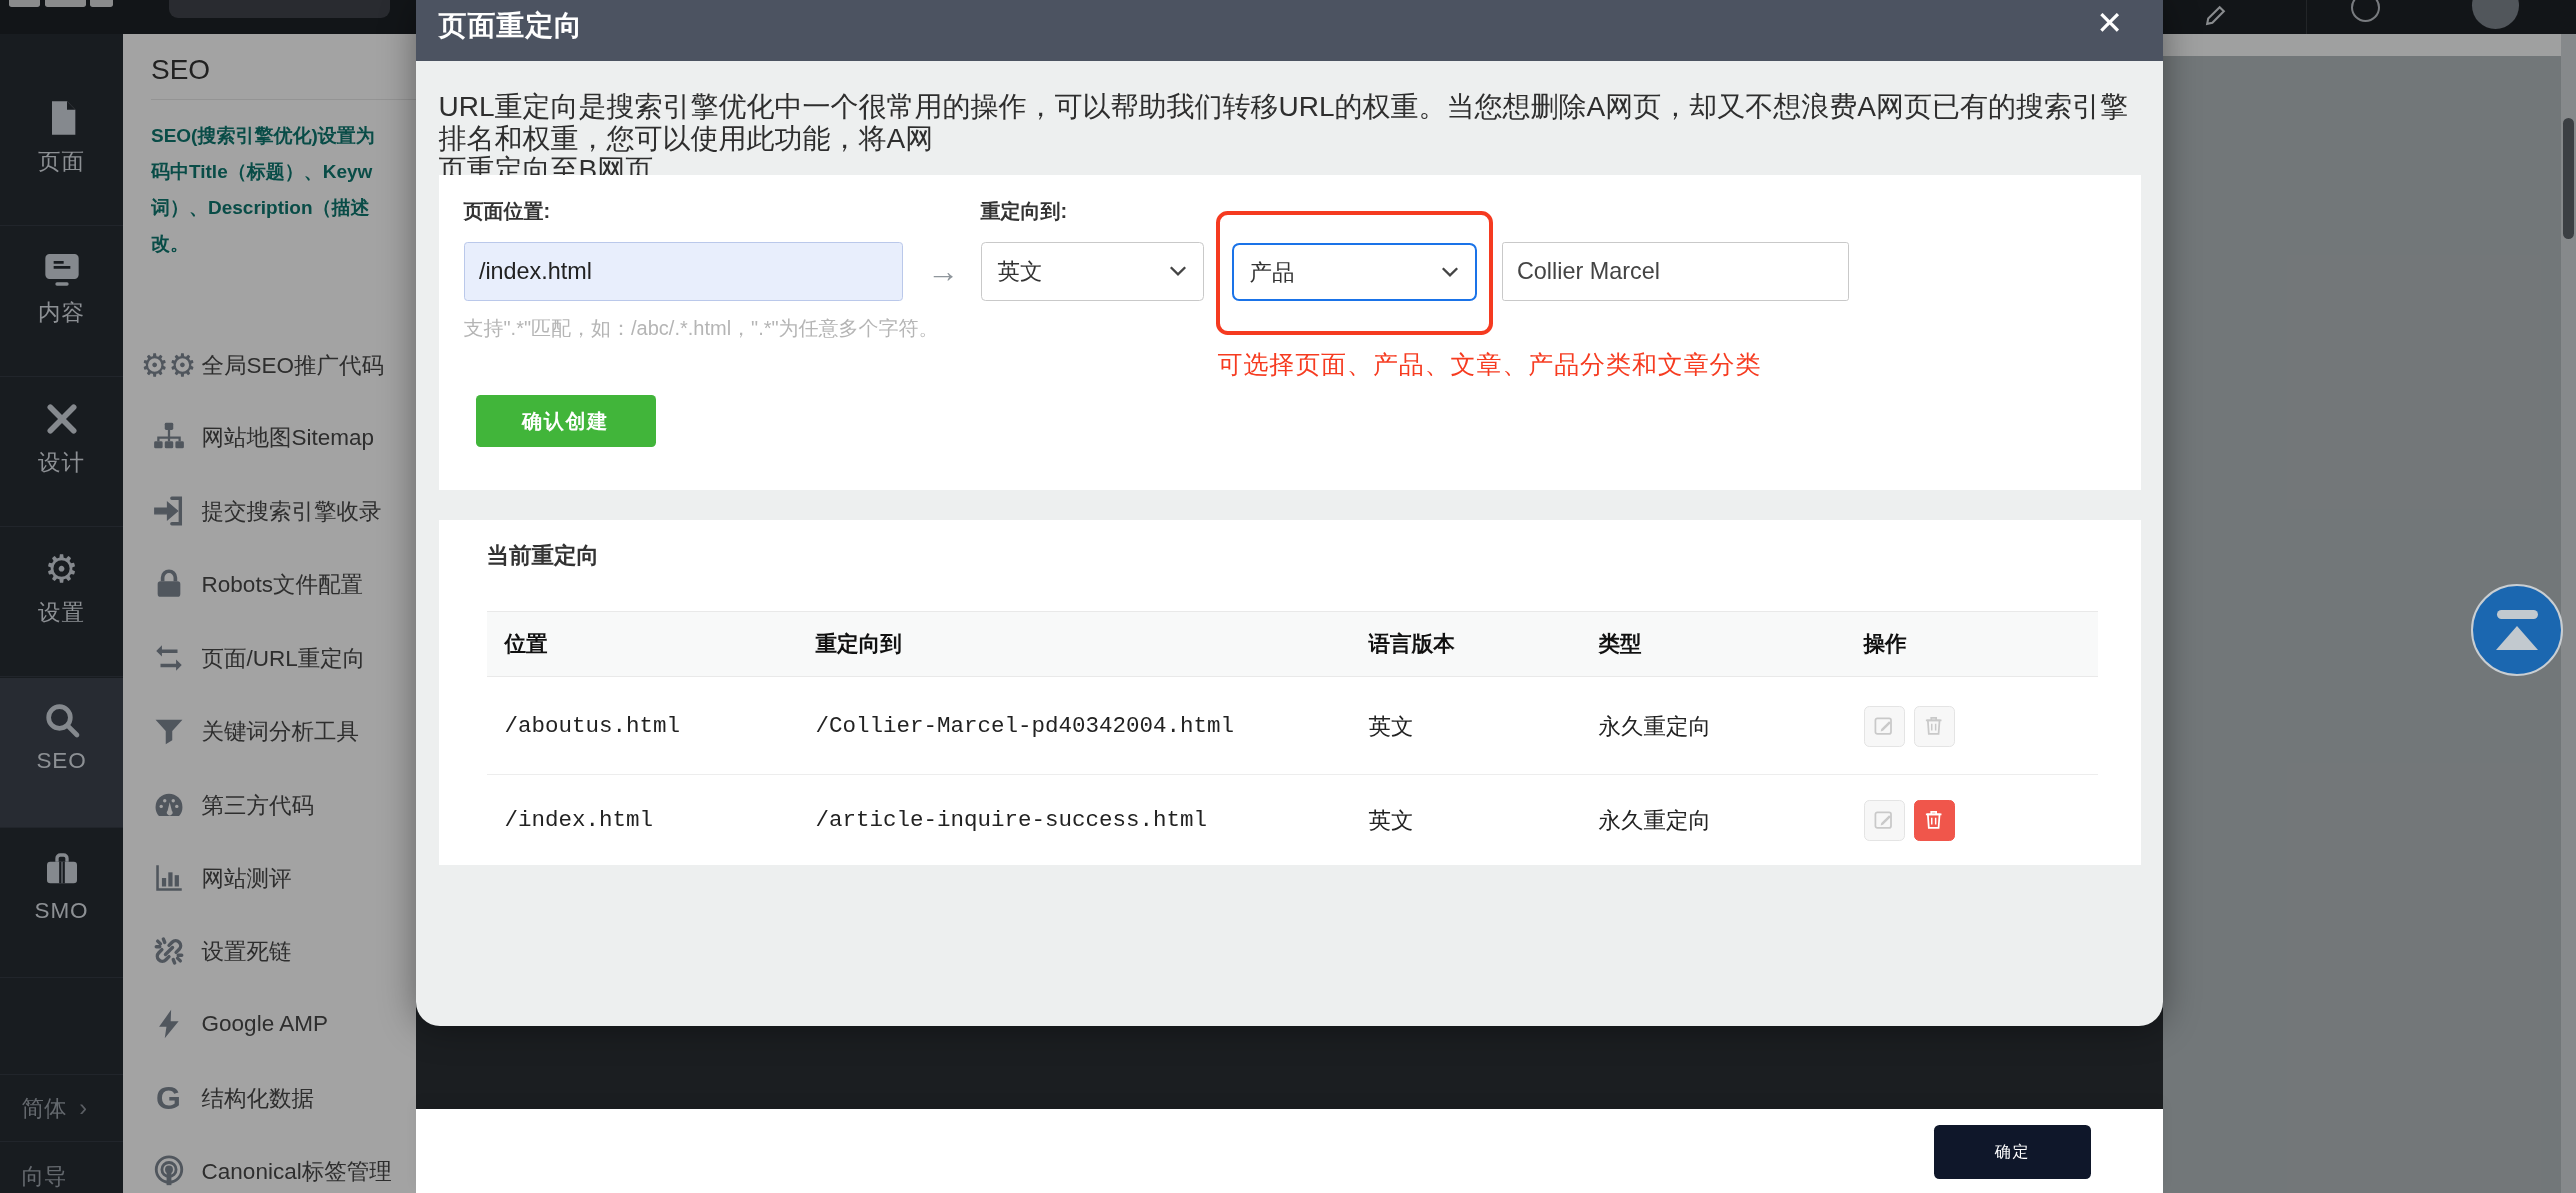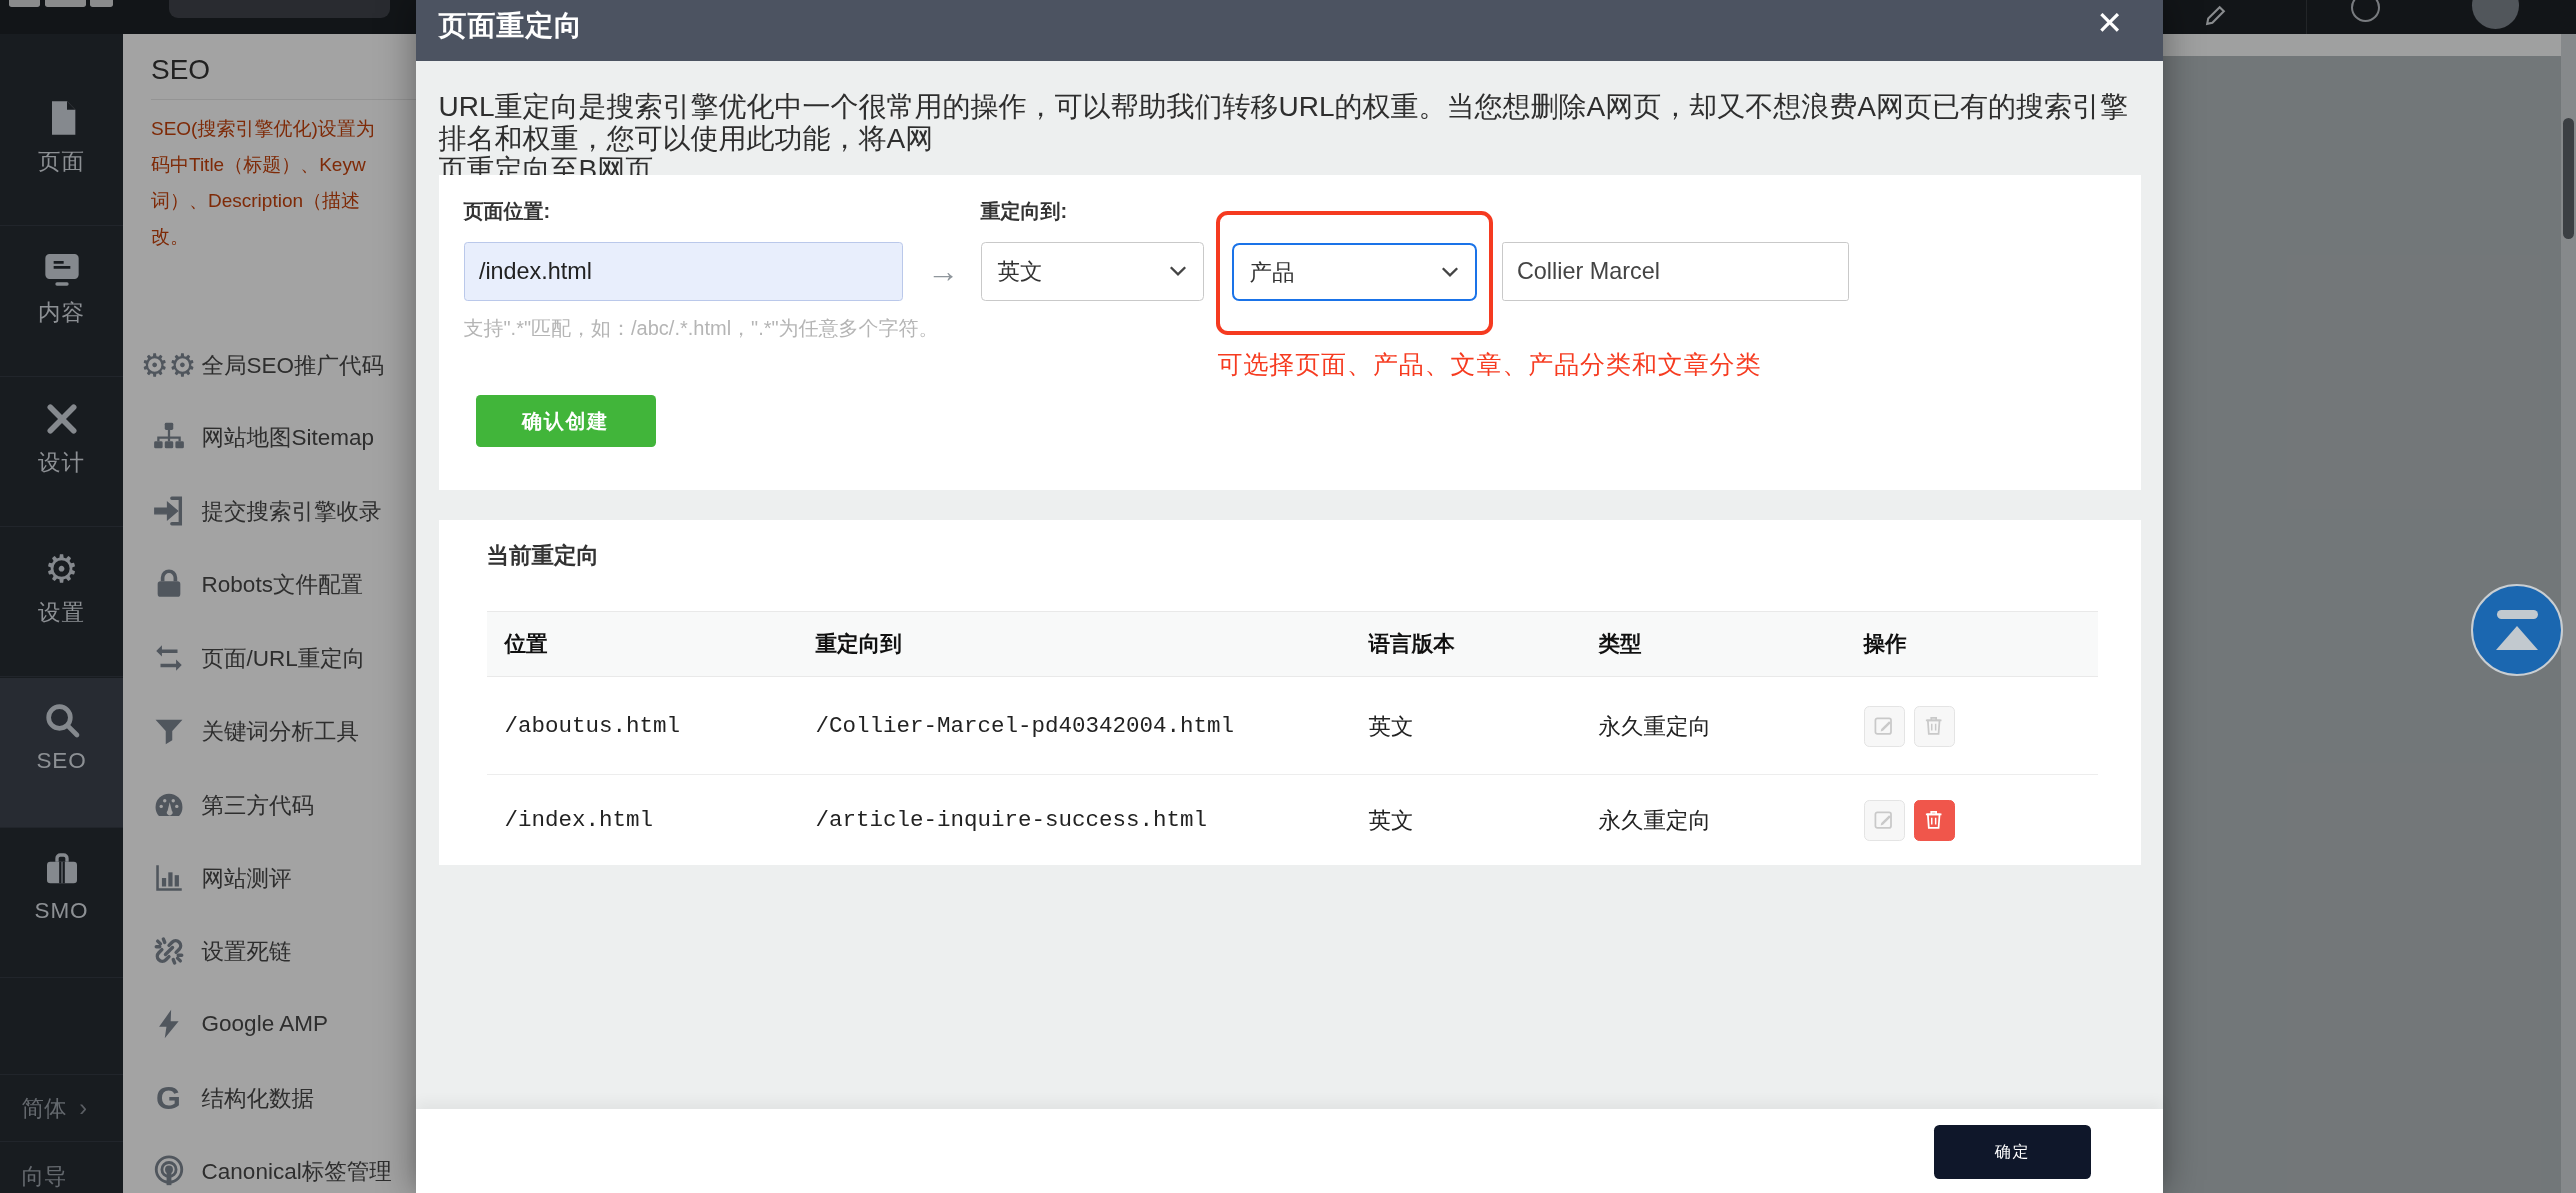--- a/index.html
+++ b/index.html
@@ -29,42 +29,42 @@
   .rail-lang { position:absolute; left:0; top:1041px; width:103px; height:66px; display:flex; align-items:center; color:#9aa1a9; font-size:22.5px; cursor:pointer; }
   .rail-lang .txt { margin-left:21.6px; }
   .rail-lang .chev { margin-left:12.6px; font-size:23.4px; color:#8b9199; }
   .rail-guide { position:absolute; left:0; top:1109px; width:123px; height:66px; display:flex; align-items:center; color:#9aa1a9; font-size:22.5px; cursor:pointer; }
   .rail-guide .txt { margin-left:21.6px; }
 
   
   .panel { position:absolute; left:123px; top:34px; width:293px; height:1159px; background:#fbfbfb; overflow:hidden; z-index:1; }
   .panel-title { position:absolute; left:28px; top:20px; font-size:28px; color:#333; }
   .panel-divider { position:absolute; left:28px; top:65px; width:265px; height:0.9px; background:#e3e3e3; }
-  .panel-desc { position:absolute; left:28px; top:77px; width:265px; font-size:19px; line-height:36px; color:#c2410c; white-space:pre-line; overflow:hidden; }
+  .panel-desc { position:absolute; left:28px; top:84px; width:265px; font-size:19px; line-height:36px; color:#0f766e; white-space:pre-line; overflow:hidden;font-weight:bold; }
   .menu-item { position:absolute; left:0; width:293px; height:58px; display:flex; align-items:center; cursor:pointer; overflow:hidden; }
   .menu-ic { margin-left:25px; width:41px; height:41px; flex:0 0 41px; display:flex; align-items:center; justify-content:center; color:#7b8490; font-size:31px; line-height:1; }
   .menu-ic svg { width:34px; height:34px; }
   .menu-label { margin-left:12.6px; font-size:22.5px; color:#474747; white-space:nowrap; }
 
   
   .canvas { position:absolute; left:2163px; top:34px; width:413px; height:1159px; background:#b0b7ba; z-index:1; }
   .canvas-band { position:absolute; left:0; top:0; width:398px; height:21.6px; background:#f5f6f6; }
   .scrollbar { position:absolute; right:0; top:0; width:15.3px; height:1159px; background:#ced3d6; }
   .scroll-thumb { position:absolute; left:1.8px; top:84px; width:11.7px; height:121px; background:#5b6167; border-radius:6.3px; }
 
   
   .overlay { position:absolute; inset:0; background:rgba(0,0,0,0.35); z-index:5; }
 
   
   .scrolltop { position:absolute; left:2471px; top:584px; width:92px; height:92px; border-radius:50%; background:#1b67b0; border:2.7px solid #c9ced2; display:flex; flex-direction:column; align-items:center; justify-content:center; z-index:8; cursor:pointer; }
   .scrolltop .bar { width:41px; height:9px; background:#c2c9cf; border-radius:5.4px; margin-bottom:6.3px; }
   .scrolltop .tri { width:0; height:0; border-left:21px solid transparent; border-right:21px solid transparent; border-bottom:24px solid #c2c9cf; }
 
   
-  .modal { position:absolute; left:416px; top:0; width:1747px; height:1193px; background:#edefef; z-index:10; box-shadow:0 0 36px rgba(0,0,0,.4); }
+  .modal { position:absolute; left:416px; top:0; width:1747px; height:1026px; background:#edefef; z-index:10; box-shadow:0 0 36px rgba(0,0,0,.4);border-radius:24px; }
   .modal-header { position:absolute; left:0; top:0; width:1747px; height:61px; background:#4c5361; }
   .modal-title { position:absolute; left:22.5px; top:7.2px; font-size:28px; font-weight:bold; color:#fff; letter-spacing:0.9px; }
   .modal-close { position:absolute; right:40px; top:3.6px; font-size:32px; color:#fff; font-weight:300; cursor:pointer; }
   .modal-desc { position:absolute; left:22.5px; top:91px; width:1697px; font-size:28px; line-height:31.5px; color:#2e2e2e; white-space:pre-line; }
 
   .card { position:absolute; left:22.5px; width:1702px; background:#fff; }
   .card1 { top:175px; height:315px; }
   .card2 { top:520px; height:345px;font-family:Liberation Mono, monospace; }
 
   .f-label { position:absolute; top:23.4px; font-size:20px; font-weight:bold; color:#333; }

